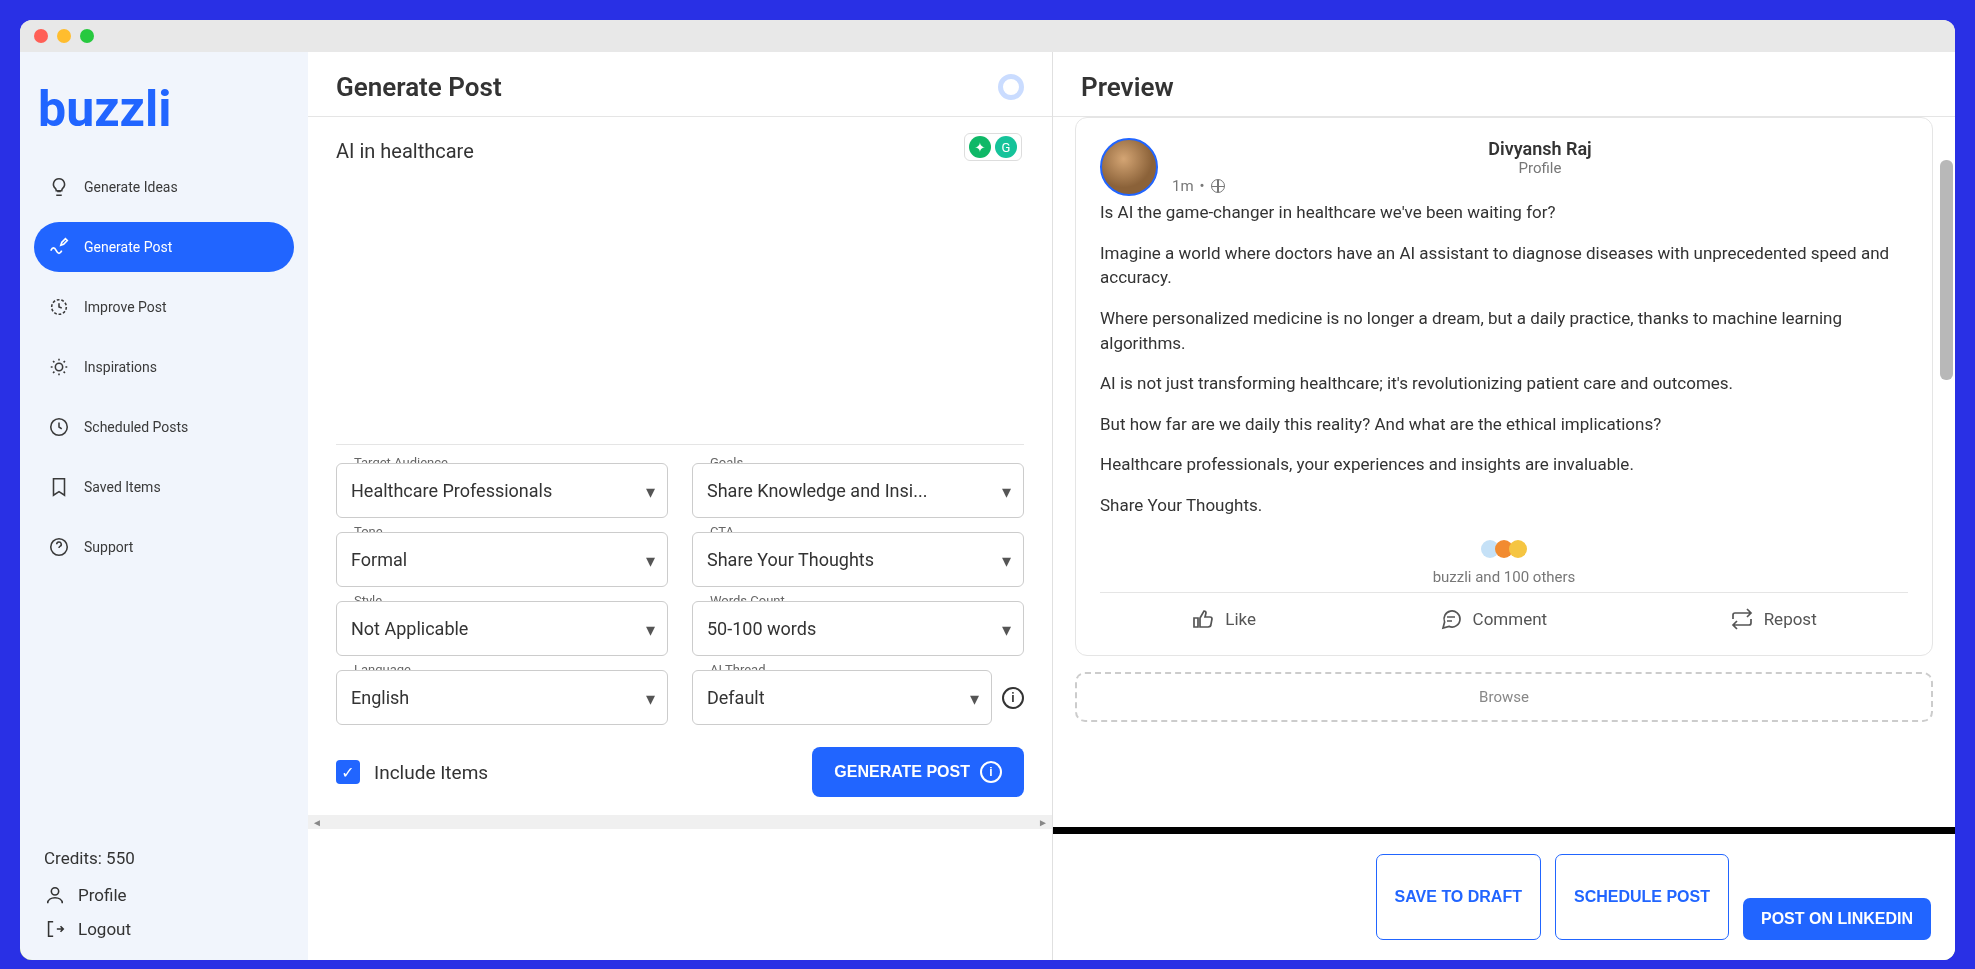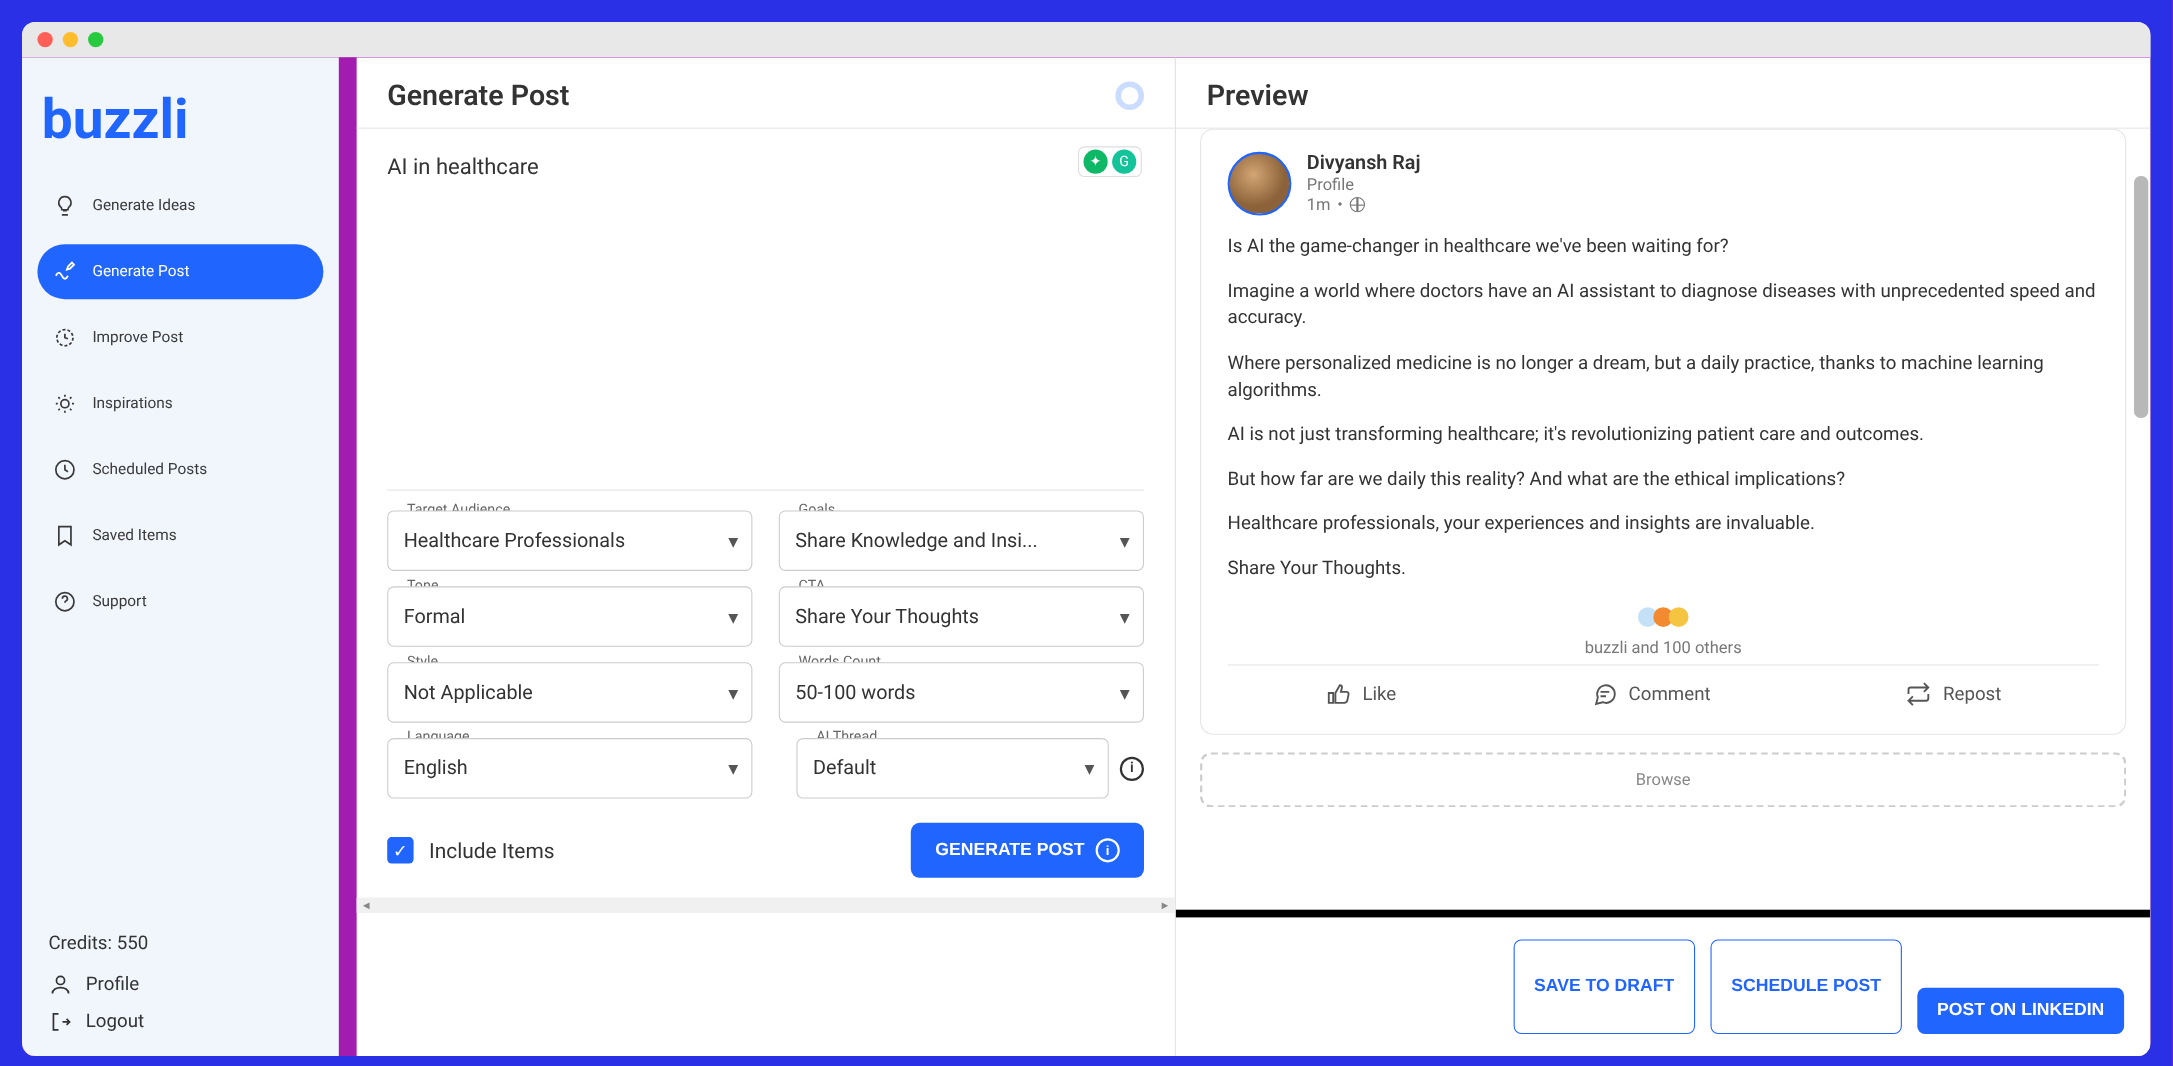--- a/index.html
+++ b/index.html
@@ -27,23 +27,22 @@
   padding: 0 14px;
   gap: 9px;
 }
 .dot { width: 14px; height: 14px; border-radius: 50%; }
 .dot.red { background: #ff5f56; }
 .dot.yellow { background: #ffbd2e; }
 .dot.green { background: #27c93f; }
 .app {
   flex: 1;
   display: flex;
-  background: #a21caf;
+  background: #4d7c0f;
   overflow: hidden;
-  gap: 16px;
 }
 .sidebar {
   width: 288px;
   background: #f1f5fc;
   display: flex;
   flex-direction: column;
   padding: 12px 14px;
 }
 .logo {
   font-size: 50px;
@@ -160,21 +159,21 @@
   font-size: 18px;
   color: #333;
   position: relative;
   cursor: pointer;
   background: #fff;
   white-space: nowrap;
   overflow: hidden;
   text-overflow: ellipsis;
 }
 .chev { position: absolute; right: 12px; top: 50%; transform: translateY(-50%); color:#555; }
-.field.with-info { display: flex; gap: 10px; align-items: center; margin-left: 16px; }
+.field.with-info { display: flex; gap: 10px; align-items: center; }
 .field.with-info .select-box { flex: 1; }
 .info-ic { width:22px;height:22px;display:flex;align-items:center;justify-content:center;border:2px solid #333;border-radius:50%;font-size:13px;font-weight:600;}
 .form-bottom {
   display: flex;
   justify-content: space-between;
   align-items: center;
   padding: 6px 28px 18px;
 }
 .checkbox-row { display: flex; align-items: center; gap: 14px; font-size: 19px; }
 .chk { width: 24px; height: 24px; background: #2165ff; border-radius: 4px; display:flex;align-items:center;justify-content:center;color:#fff;font-size:16px;}
@@ -211,21 +210,22 @@
 .post-card {
   background: #fff;
   border: 1px solid #e5e5e5;
   border-radius: 12px;
   padding: 20px 24px;
   margin-bottom: 16px;
 }
 .post-head {
   display: flex;
   gap: 14px;
-  margin-bottom: 16px;
+  margin-bottom: 4px;
+  text-align: center;
 }
 .avatar {
   width: 58px; height: 58px; border-radius: 50%;
   background: radial-gradient(circle at 40% 35%, #d4a574 0%, #8b6239 60%);
   border: 2px solid #2165ff;
 }
 .post-meta { flex: 1; }
 .post-author { font-size: 18px; font-weight: 600; }
 .post-sub { font-size: 15px; color: #777; }
 .post-time { font-size: 15px; color: #777; display:flex;align-items:center;gap:6px;}

